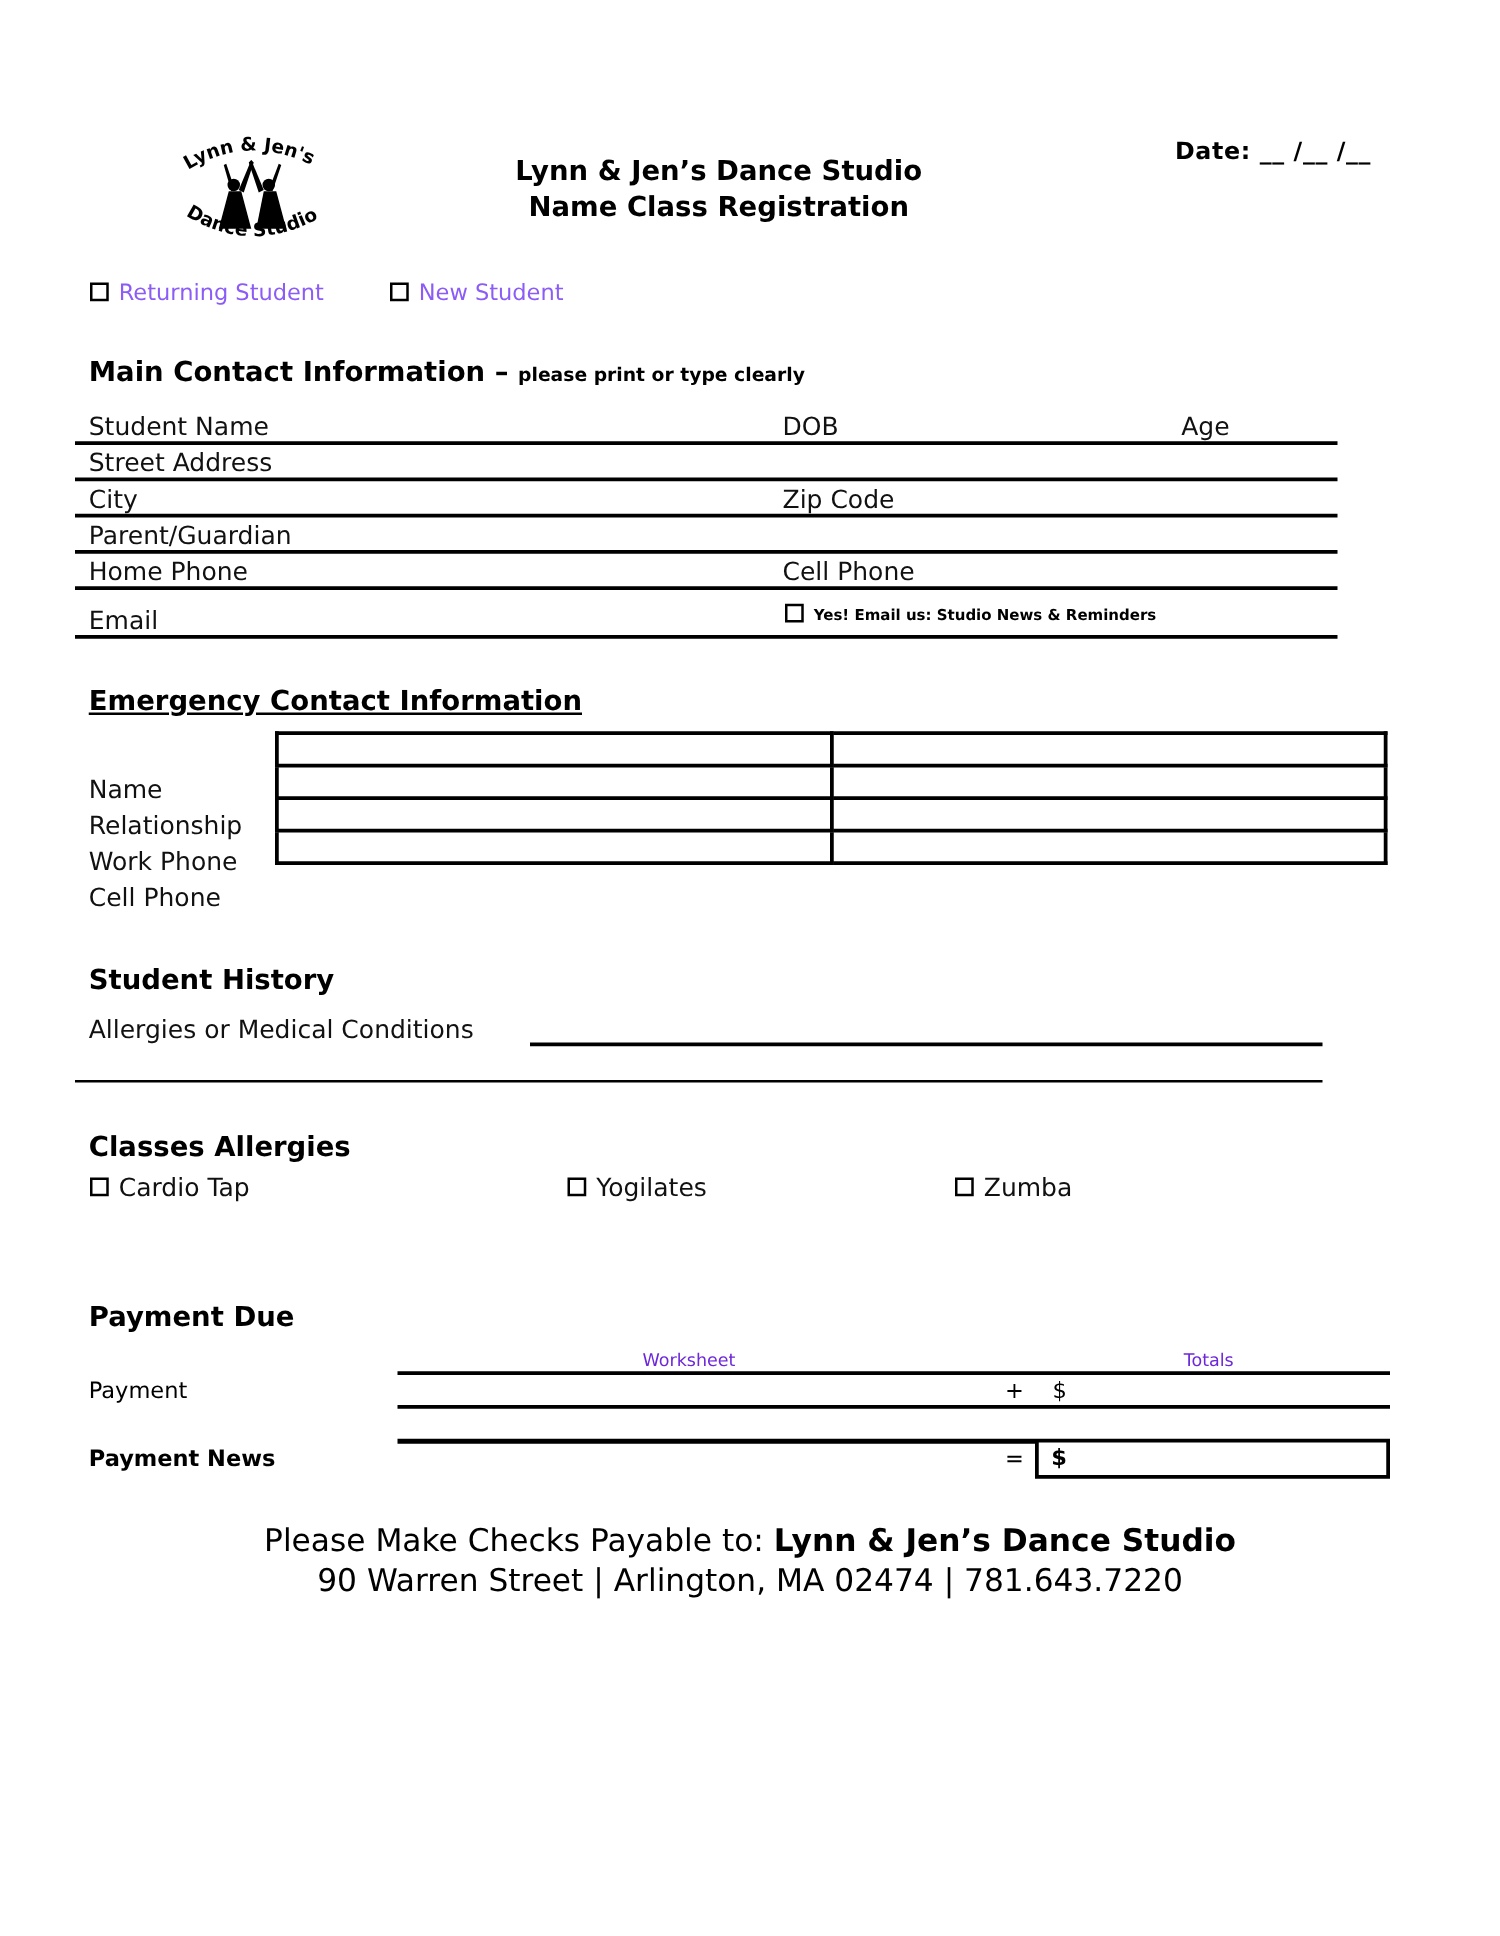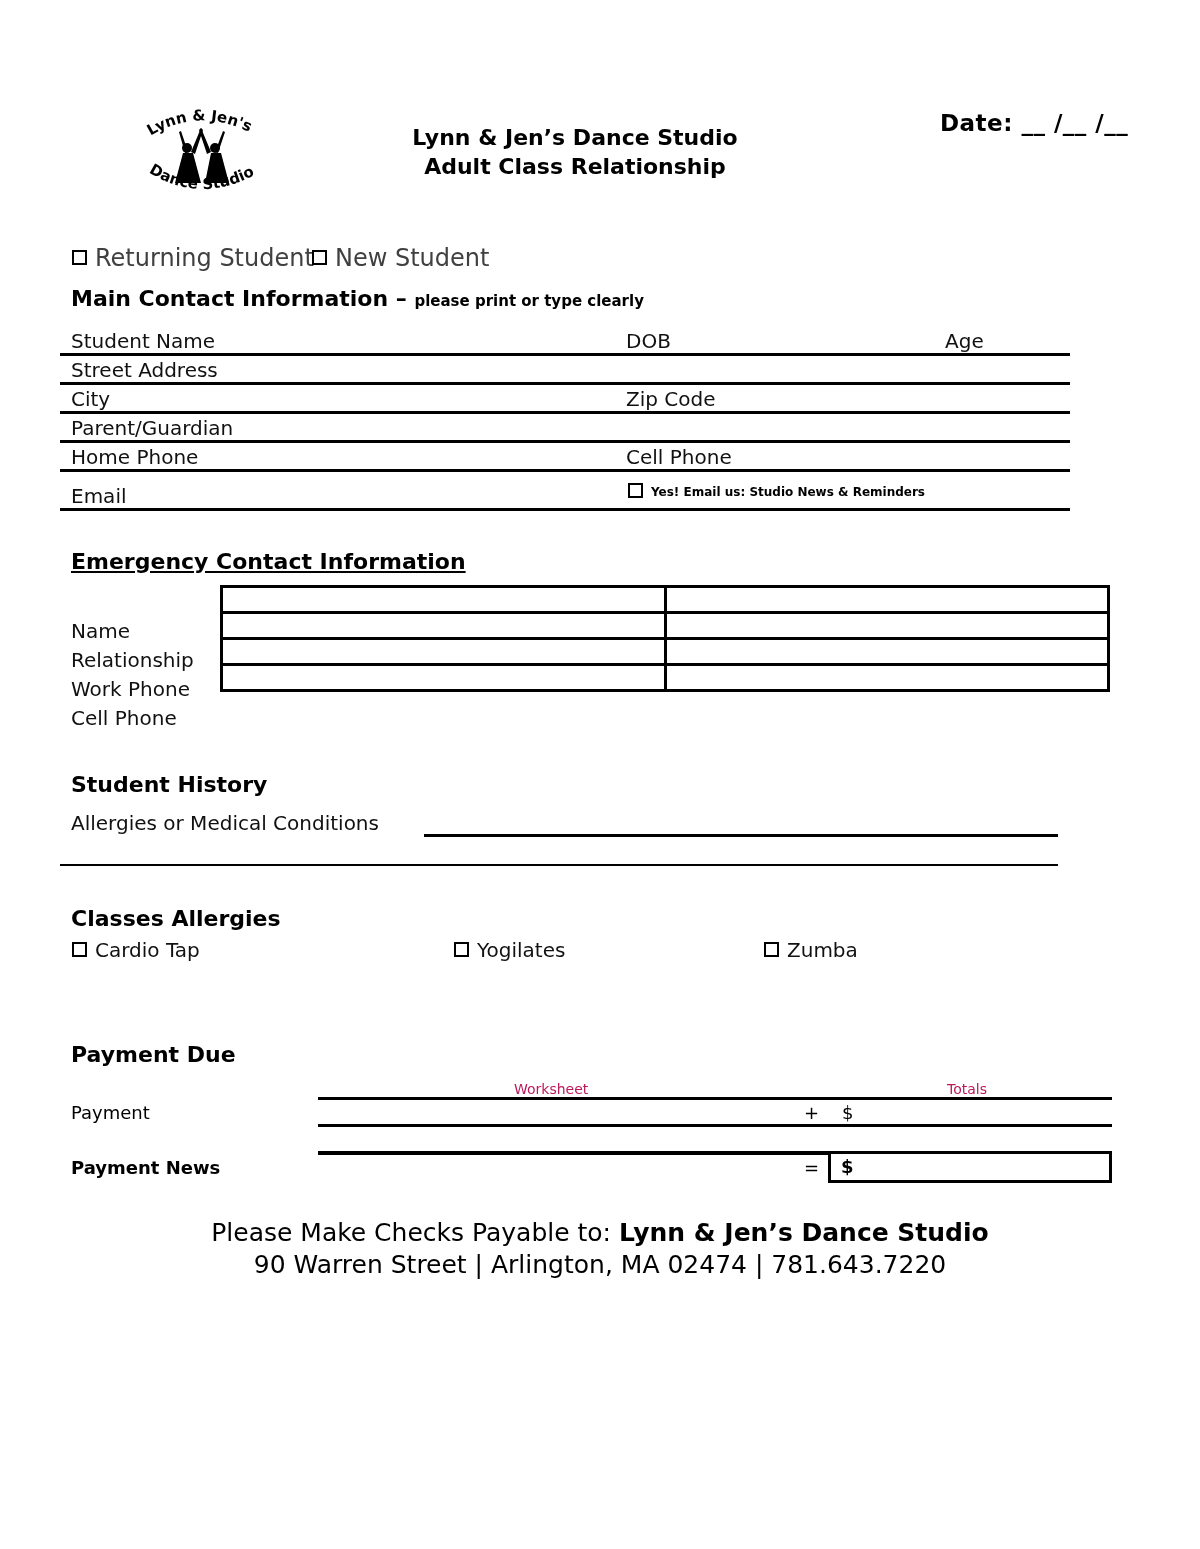--- a/index.html
+++ b/index.html
@@ -1,31 +1,31 @@
 <!DOCTYPE html>
 <html><head>
 <meta charset="utf-8">
 <style>
   html, body { margin: 0; padding: 0; background: #ffffff; }
   body { width: 1200px; height: 1549px; position: relative; overflow: hidden;
          font-family: "DejaVu Sans", "Liberation Sans", sans-serif; color: #000; }
   .abs { position: absolute; }
   .logo { left: 135px; top: 108px; width: 135px; height: 95px; }
   .title { left: 340px; width: 470px; text-align: center; font-weight: bold; font-size: 22px; line-height: 29px; }
-  .date { left: 940px; top: 110px; font-weight: bold; font-size: 23px; letter-spacing: 0.5px; text-align: right; }
+  .date { left: 940px; top: 110px; font-weight: bold; font-size: 19px; letter-spacing: 0.5px; text-align: right; }
   .cb { display: inline-block; width: 11px; height: 11px; border: 2px solid #000; vertical-align: middle; margin-right: 8px; position: relative; top: -2px; }
-  .opt { font-size: 24px; color: #404040; margin-top: 20px; }
+  .opt { font-size: 18px; color: #8b5cf6; }
   .h2 { font-weight: bold; font-size: 22px; }
   .h2 small { font-size: 15px; font-weight: bold; }
   .field { font-size: 20px; color: #111; }
   .rule { background: #000; height: 3px; }
   .tbl { left: 220px; top: 585px; width: 890px; border-collapse: collapse; }
   .tbl th { background: #000; color: #fff; font-weight: normal; font-size: 20px; height: 30px; padding: 0; }
   .tbl td { border: 3px solid #000; height: 23px; padding: 0; }
-  .small { font-size: 14px; color: #be185d; }
+  .small { font-size: 14px; color: #6d28d9; }
   .pay { font-size: 18px; text-align: center; }
   .footer { left: 0; width: 1200px; text-align: center; font-size: 25px; line-height: 32px; }
 </style>
 </head>
 <body>
 
 <div class="abs logo">
   <svg width="135" height="95" viewBox="0 0 135 95">
     <path id="arcTop" d="M12,30 Q67,-5 125,30" fill="none"></path>
     <path id="arcBot" d="M10,62 Q67,100 128,62" fill="none"></path>
@@ -38,21 +38,21 @@
       <path d="M76,45 L86,45 L94,75 L70,75 Z"></path>
       <path d="M56,44 L66,20 L68,22 L60,46 Z"></path>
       <path d="M76,44 L66,20 L64,22 L72,46 Z"></path>
       <path d="M50,45 L44,24 L46,23 L53,44 Z"></path>
       <path d="M83,45 L90,24 L88,23 L80,44 Z"></path>
     </g>
   </svg>
 </div>
 
 <div class="abs title" style="top:123px;">Lynn &amp; Jen’s Dance Studio</div>
-<div class="abs title" style="top:152px;">Adult Class Relationship</div>
+<div class="abs title" style="top:152px;">Name Class Registration</div>
 <div class="abs date">Date: __ /__ /__</div>
 
 <div class="abs opt" style="left:72px; top:224px;">
   <span class="cb"></span><span>Returning Student</span>
 </div>
 <div class="abs opt" style="left:312px; top:224px;">
   <span class="cb"></span><span>New Student</span>
 </div>
 
 <div class="abs h2" style="left:71px; top:286px;">

